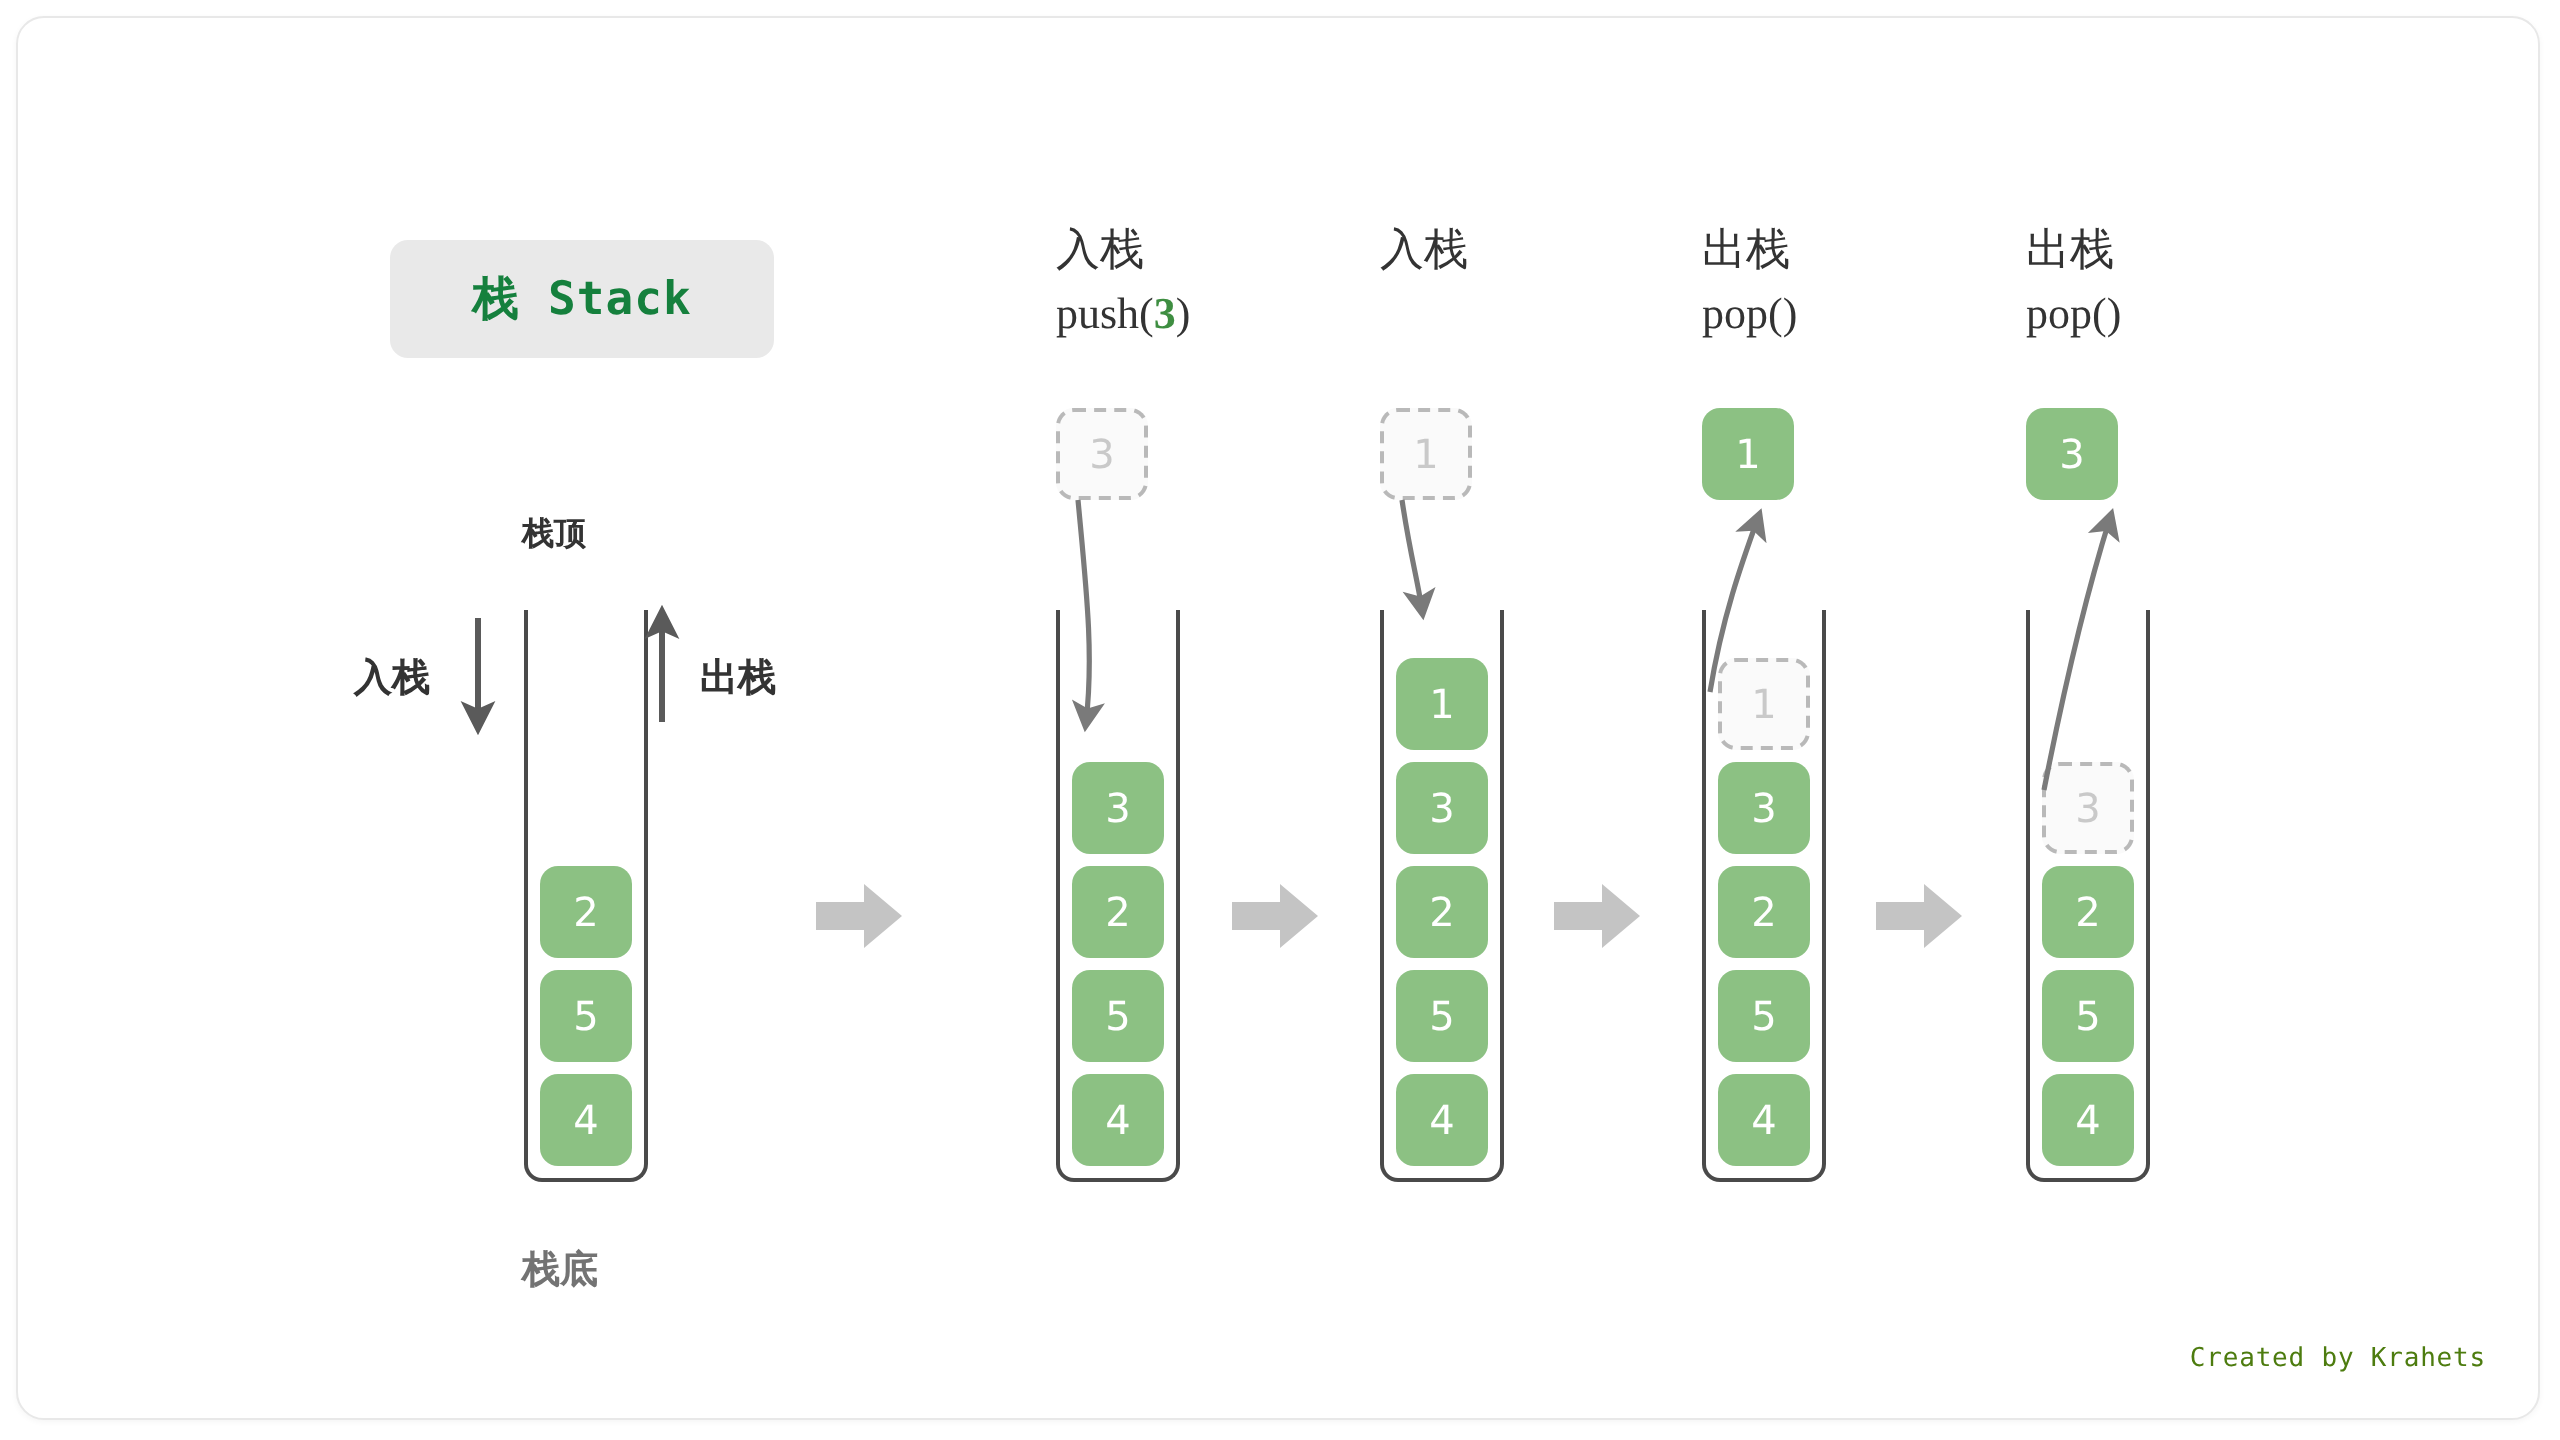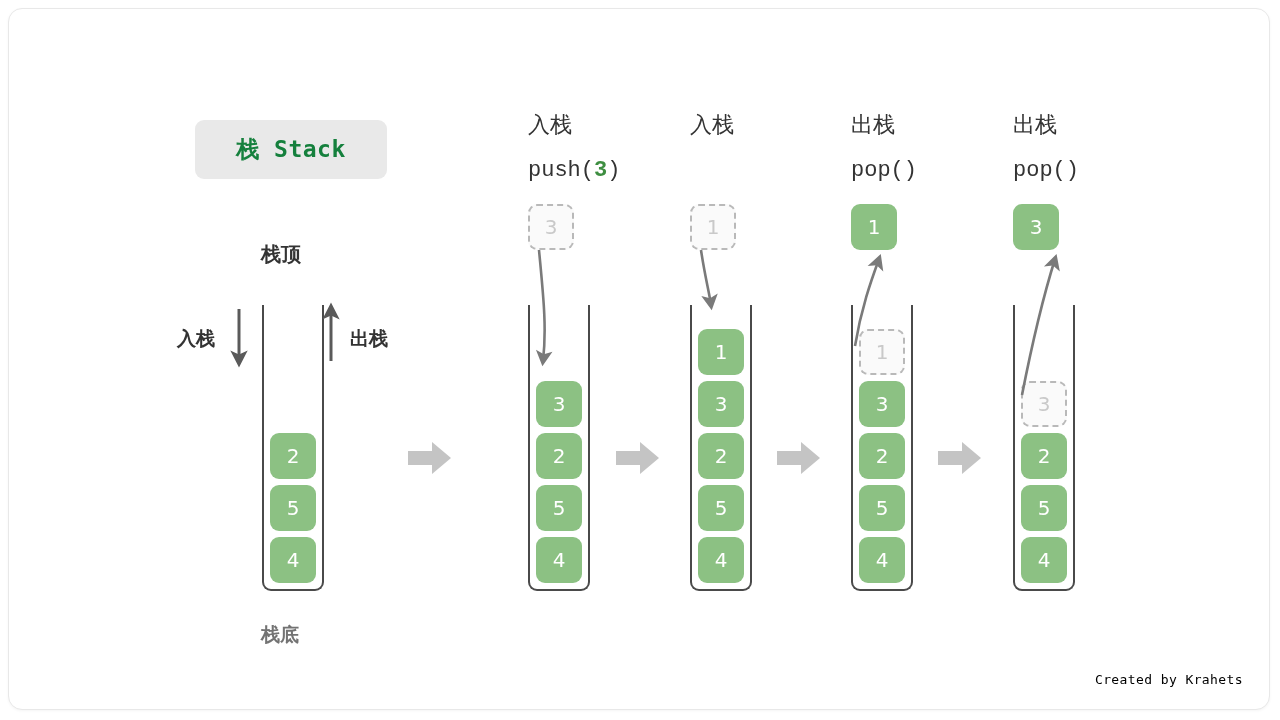--- a/index.html
+++ b/index.html
@@ -65,23 +65,23 @@
   .col-header .cn {
     font-size: 22px;
     font-weight: normal;
     color: #333333;
     font-family: "Liberation Sans", "DejaVu Sans", sans-serif;
     display: block;
   }
   .col-header .code {
     font-size: 22px;
     color: #333333;
-    font-family: Liberation Mono, monospace;
+    font-family: Liberation Serif, serif;
     display: block;
-    margin-top: 16px;
+    margin-top: 2px;
   }
   .col-header .code .arg { color: #3e8e41; font-weight: bold; }
 
   
   .u-container {
     position: absolute;
     width: 62px;
     height: 286px;
     top: 296px;
     box-sizing: border-box;
@@ -157,37 +157,37 @@
     left: 168px; top: 317px;
     font-size: 19px; font-weight: bold; color: #333333;
     white-space: nowrap;
   }
   #label-pop-out {
     left: 341px; top: 317px;
     font-size: 19px; font-weight: bold; color: #333333;
     white-space: nowrap;
   }
   #label-top {
-    left: 252px; top: 232px;
-    font-size: 20px; font-weight: bold; color: #333333;
+    left: 252px; top: 248px;
+    font-size: 16px; font-weight: bold; color: #333333;
     white-space: nowrap;
   }
   #label-bottom {
     left: 252px; top: 613px;
     font-size: 19px; font-weight: bold; color: #737373;
     white-space: nowrap;
   }
 
   
   #credit {
     right: 26px;
     bottom: 22px;
     font-family: "DejaVu Sans Mono", "Liberation Mono", monospace;
     font-size: 13px;
-    color: #000000;
+    color: #4d7c0f;
     letter-spacing: 0.4px;
     white-space: nowrap;
     margin-top: 20px;
   }
 </style>
 </head>
 <body>
 
 <div id="card">
 

